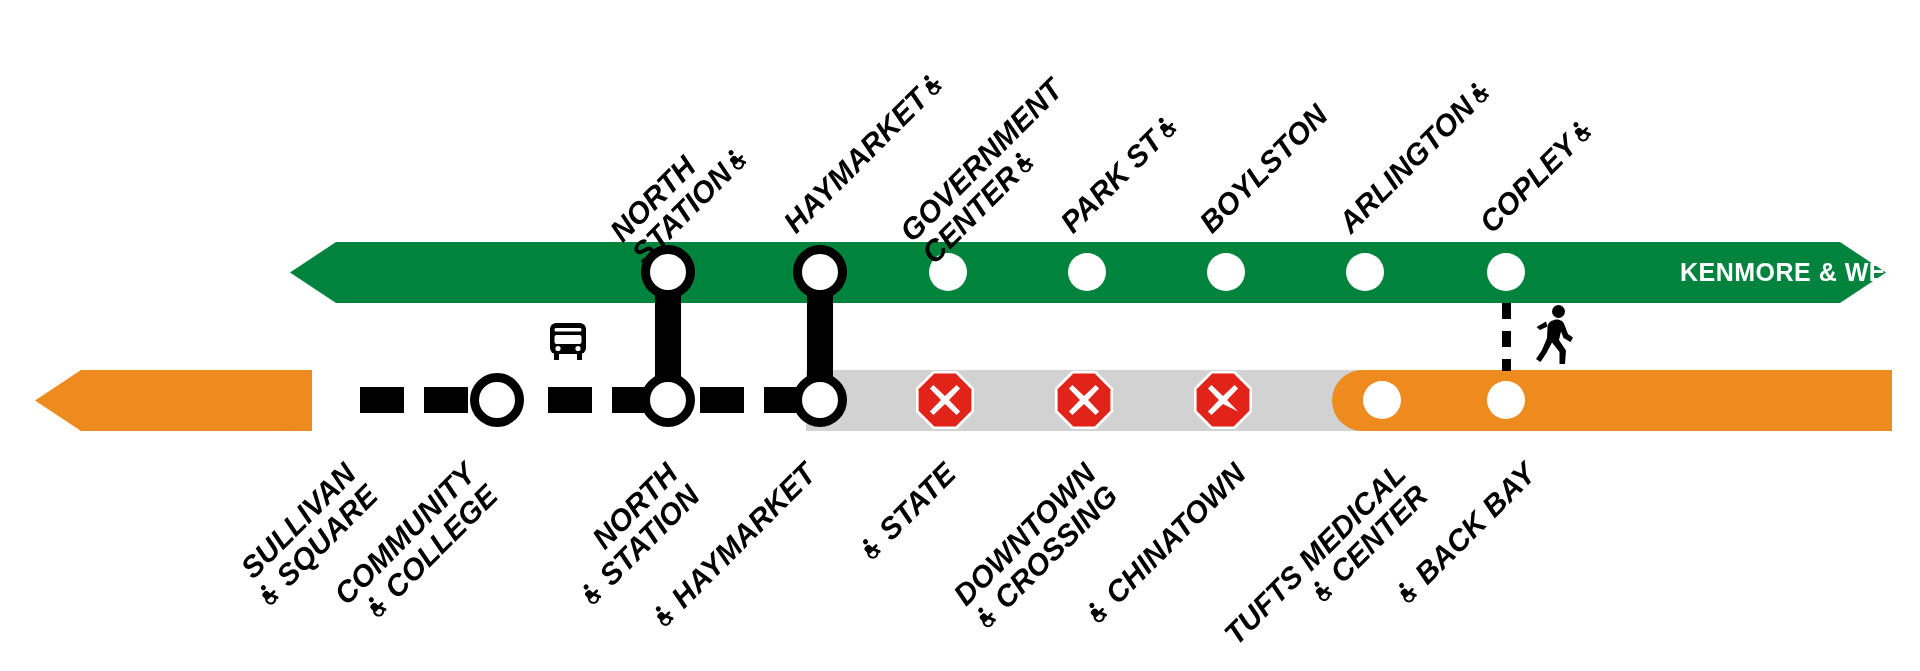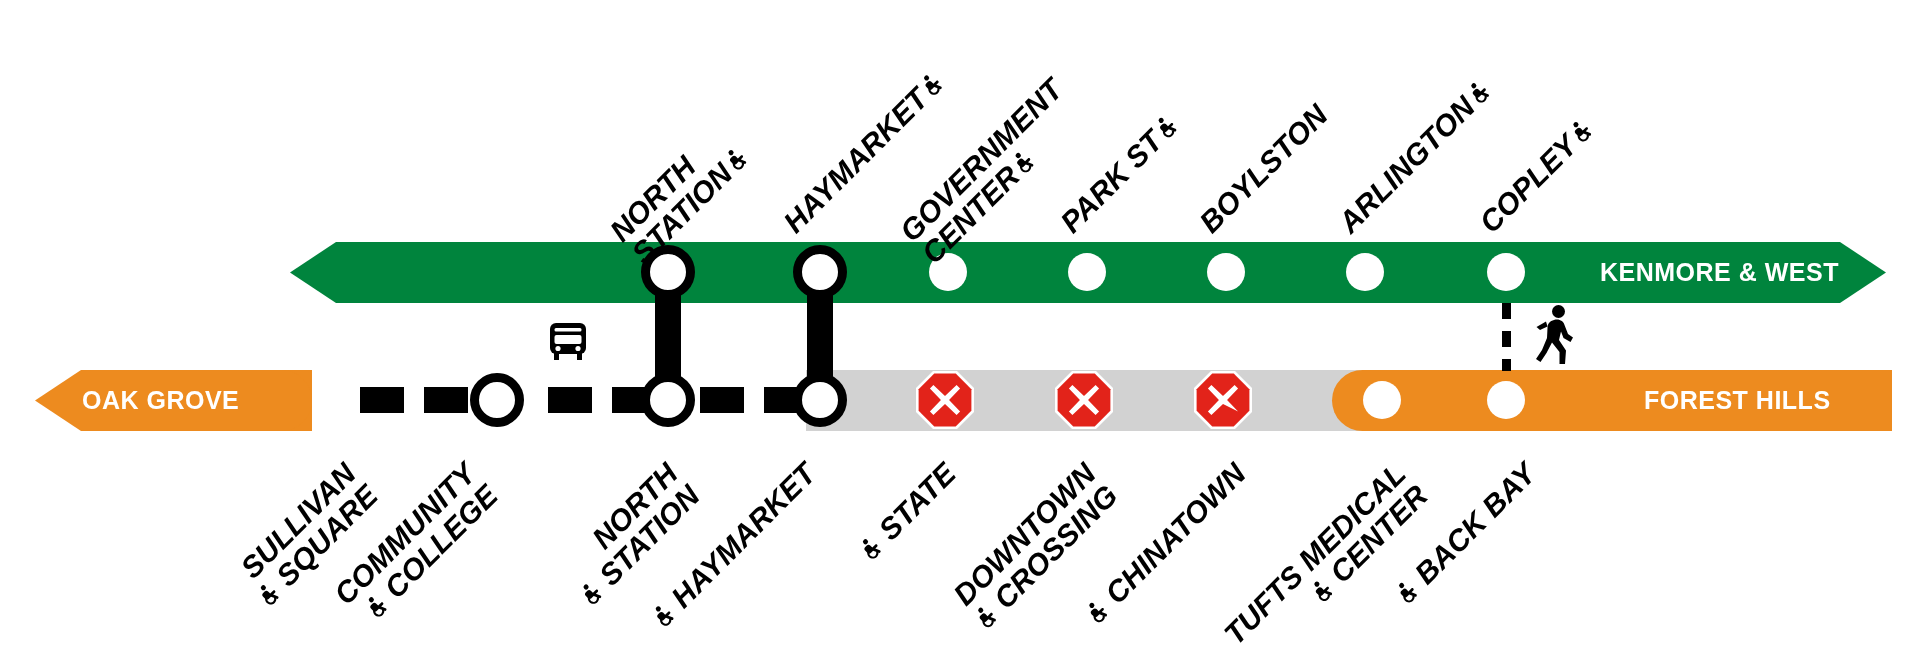--- a/index.html
+++ b/index.html
@@ -182,40 +182,38 @@
 <body>
 
 <div id="stage">
 
   <div class="band" id="green-band">
     <div class="arrow-left" id="green-arrow-left"></div>
     <div class="body"></div>
     <div class="arrow-right" id="green-arrow-right"></div>
   </div>
 
-  <div class="term-label" style="left:1600px; top:242px;">KENMORE &amp; WEST</div>
+  <div class="term-label" style="left:1680px; top:242px;">KENMORE &amp; WEST</div>
 
   <div class="band" id="orange-band">
     <div class="arrow-left" id="orange-arrow-left"></div>
     <div class="body"></div>
     <div class="arrow-right" id="orange-arrow-right"></div>
   </div>
 
   <div class="orange-cap cap-left" style="left:250px; width:62px;"></div>
 
   <div style="position:absolute; top:370px; left:312px; width:44px; height:61px; background:#ffffff;"></div>
 
   <div style="position:absolute; top:370px; left:356px; width:450px; height:61px; background:#ffffff;"></div>
 
   <div class="gray-seg" style="left:806px; width:557px;"></div>
 
   <div class="orange-cap cap-right" style="left:1332px; width:560px;"></div>
 
-  <div class="term-label" style="left:82px; top:370px;">OAK GROVE</div>
-  <div class="term-label" style="left:1644px; top:370px;">FOREST HILLS</div>
 
   <div class="dash" style="left:360px; top:387px; width:44px;"></div>
   <div class="dash" style="left:424px; top:387px; width:44px;"></div>
   <div class="dash" style="left:548px; top:387px; width:44px;"></div>
   <div class="dash" style="left:612px; top:387px; width:44px;"></div>
   <div class="dash" style="left:700px; top:387px; width:44px;"></div>
   <div class="dash" style="left:612px; top:387px; width:44px;"></div>
   <div class="dash" style="left:764px; top:387px; width:44px;"></div>
 
   <div class="stem" style="left:655px; top:262px; height:140px;"></div>

